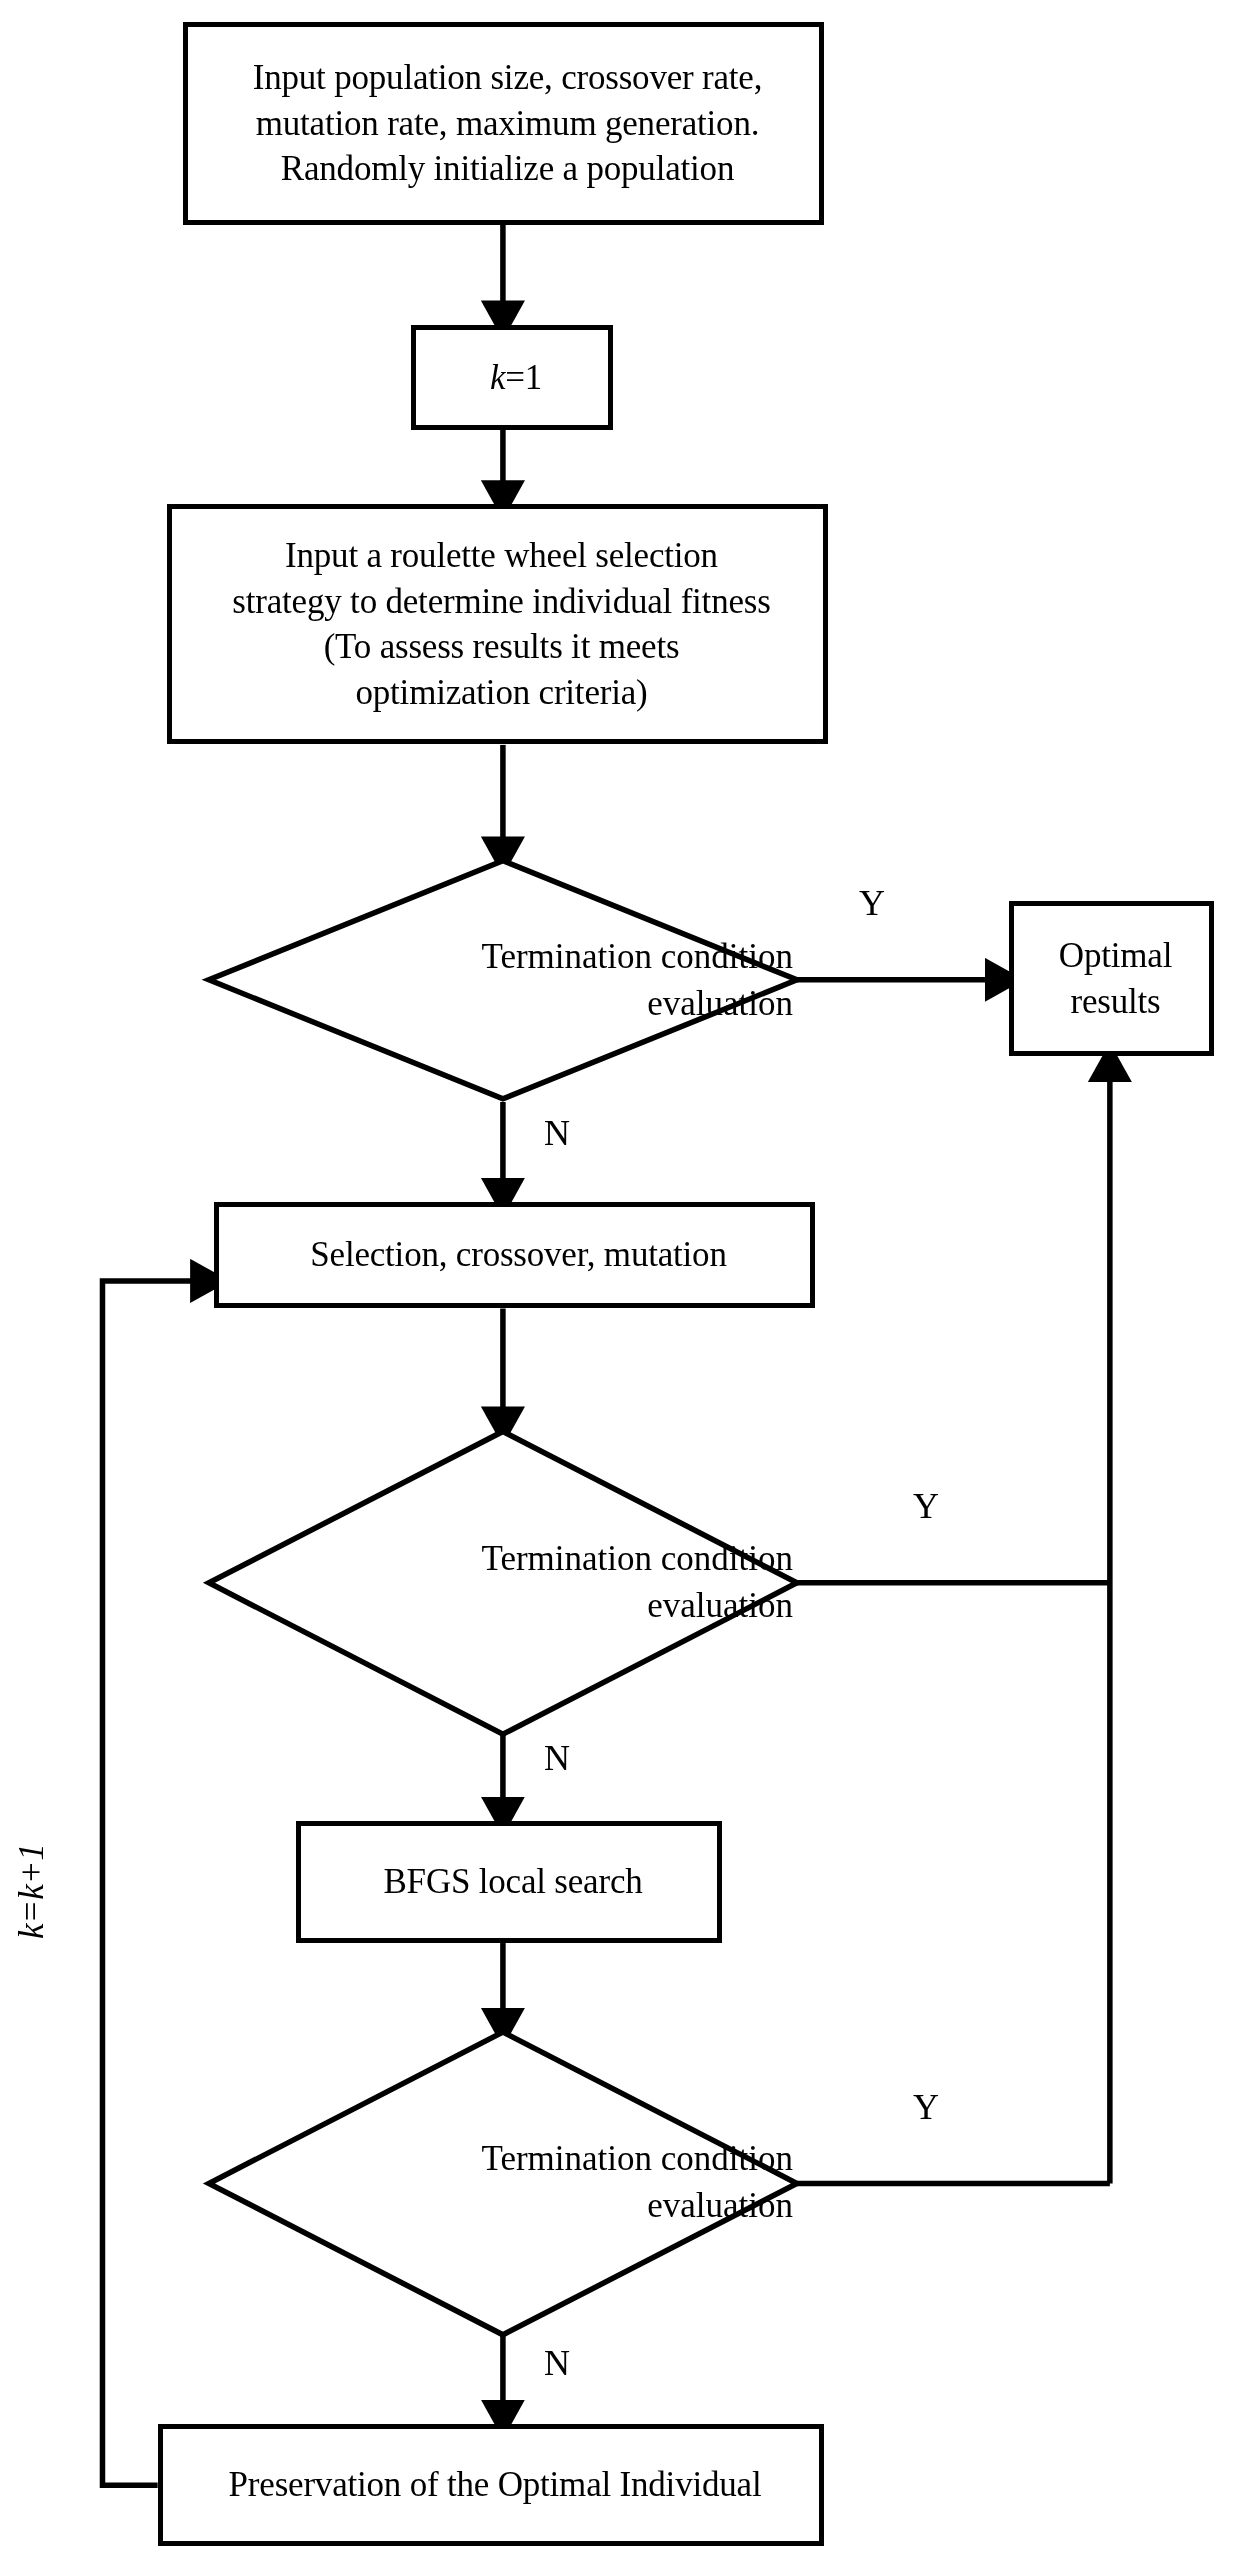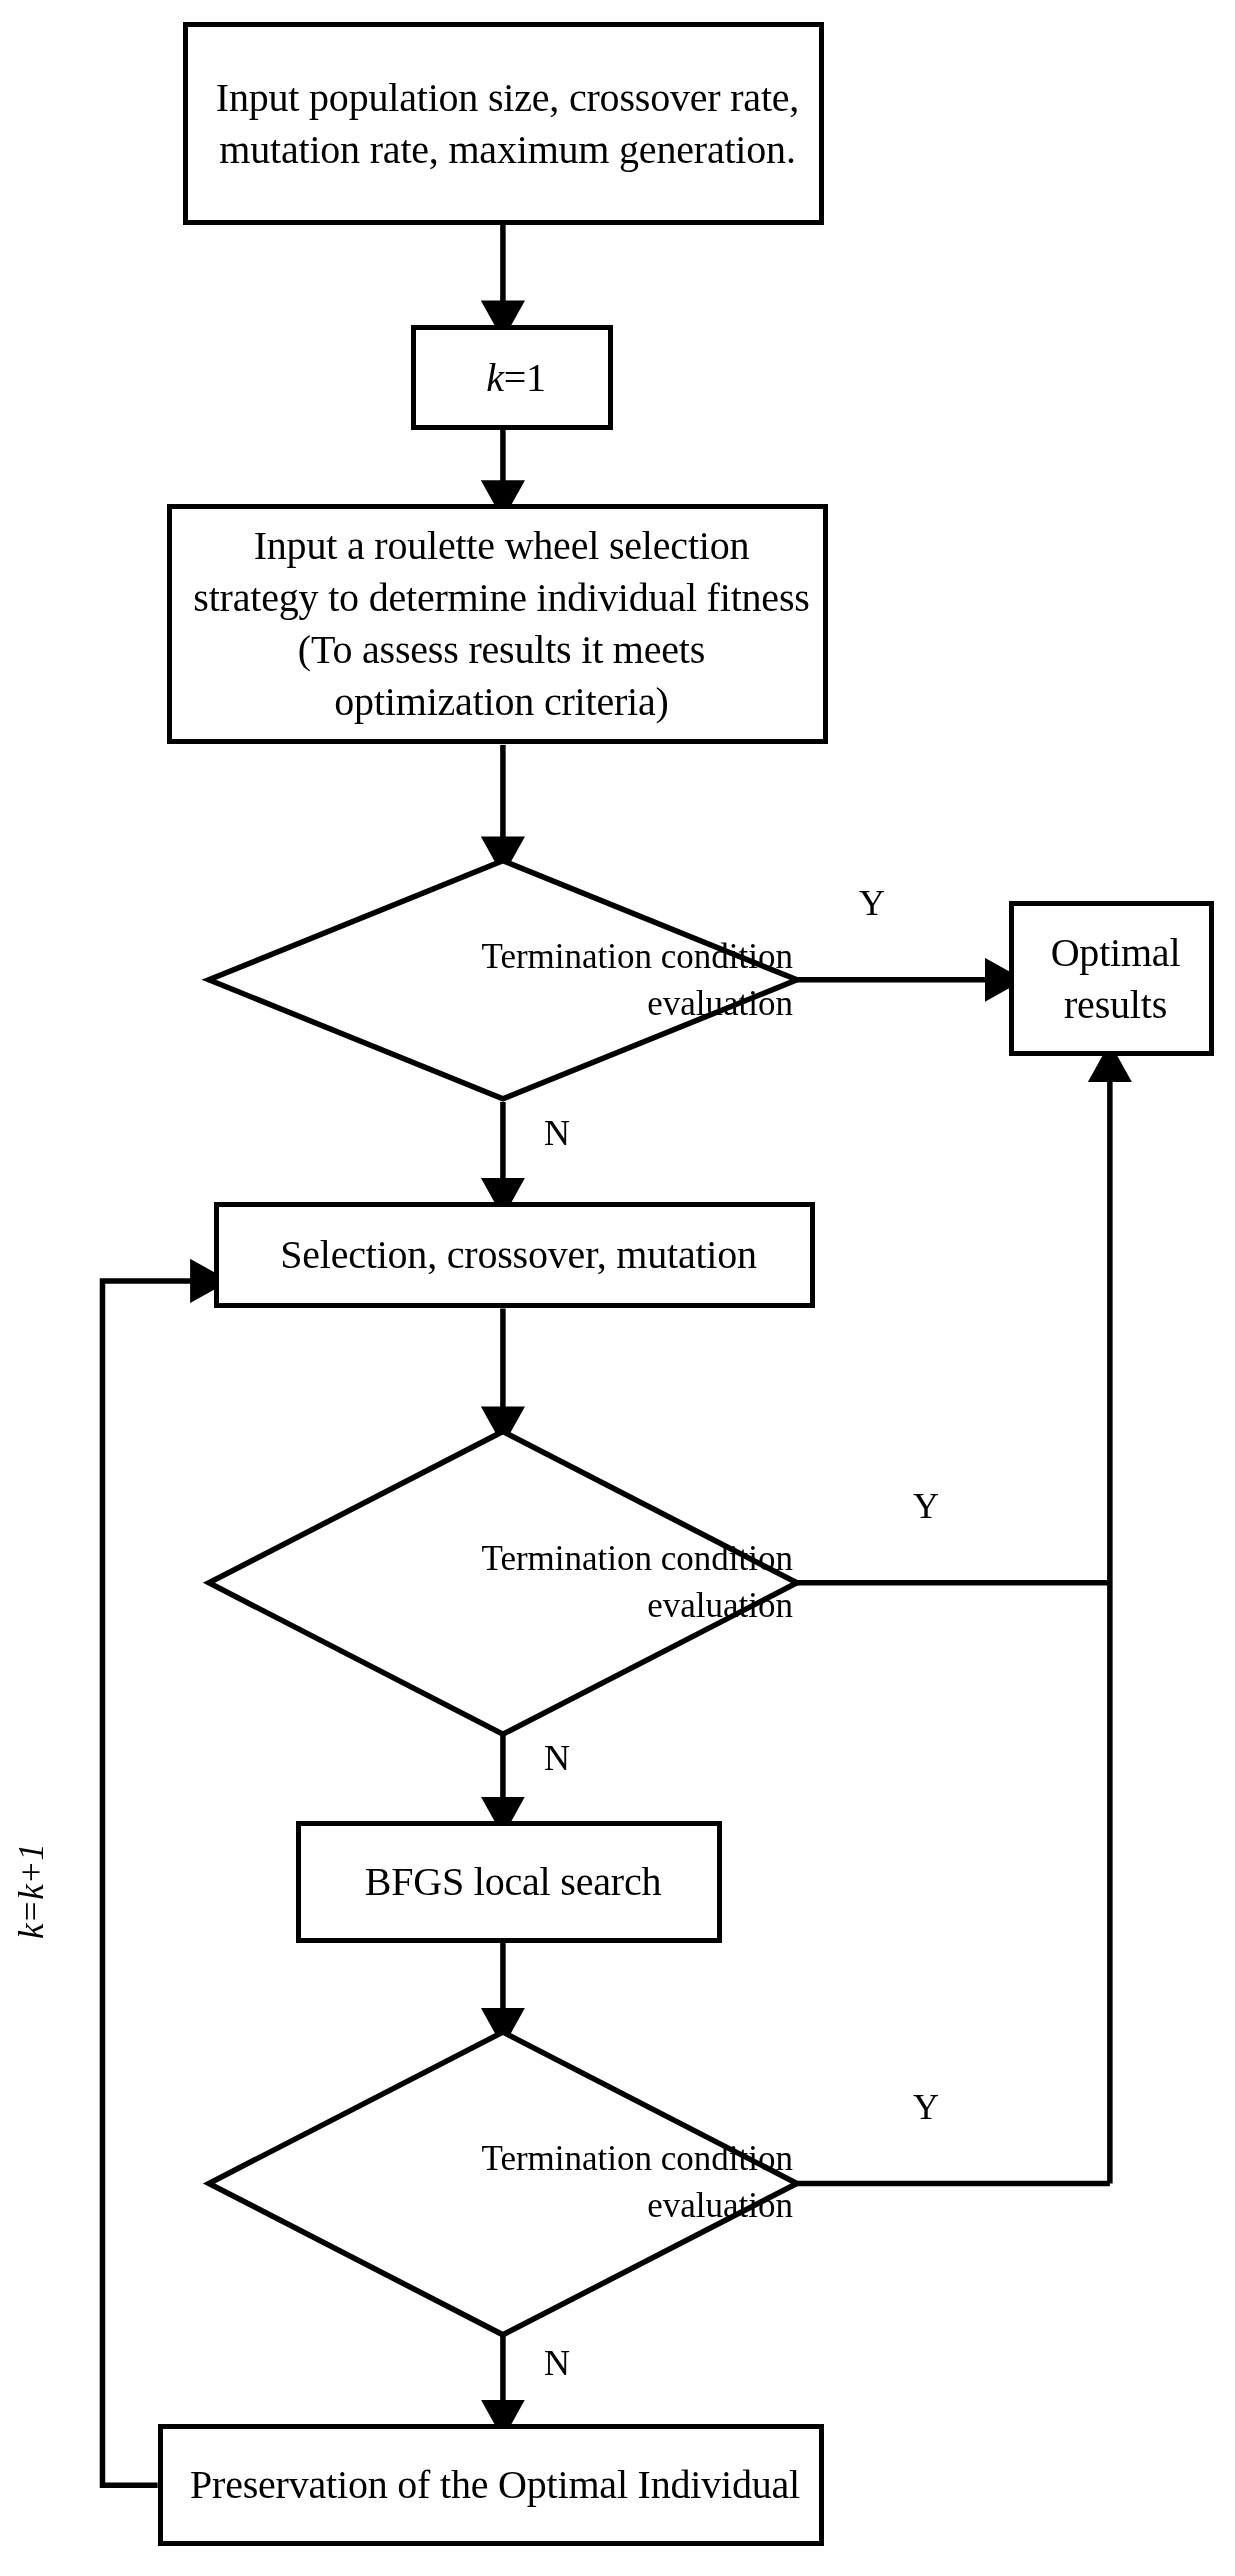--- a/index.html
+++ b/index.html
@@ -32,21 +32,21 @@
     z-index:3;
   }
   .rect{
     border:5.5px solid #000000;
     background:#ffffff;
   }
   .rect .txt{
     display:block;
     width:100%;
     padding:0 8px;
-    font-size:40px;
+    font-size:35px;
     letter-spacing:-0.2px;
     margin-left:8px;
   }
   .diamond-label{
     position:absolute;
     z-index:4;
     text-align:right;
     font-size:35px;
     line-height:1.34;
     pointer-events:none;
@@ -114,20 +114,21 @@
       <polygon points="638,1816 1011,2008 638,2200 265,2008" fill="#ffffff"></polygon>
 
       <polygon points="638,2578 1011,2770 638,2962 265,2770" fill="#ffffff"></polygon>
     </g>
   </svg>
 
   <div class="node rect" style="left:183px; top:22px; width:641px; height:203px;">
     <span class="txt">
       <span>Input population size, crossover rate,</span><br>
       <span>mutation rate, maximum generation.</span><br>
+      <span>Randomly initialize a population</span>
     </span>
   </div>
 
   <div class="node rect" style="left:411px; top:325px; width:202px; height:105px;align-items:center;">
     <span class="txt"><span class="ital">k</span><span>=1</span></span>
   </div>
 
   <div class="node rect" style="left:167px; top:504px; width:661px; height:240px;">
     <span class="txt">
       <span>Input a roulette wheel selection</span><br>

